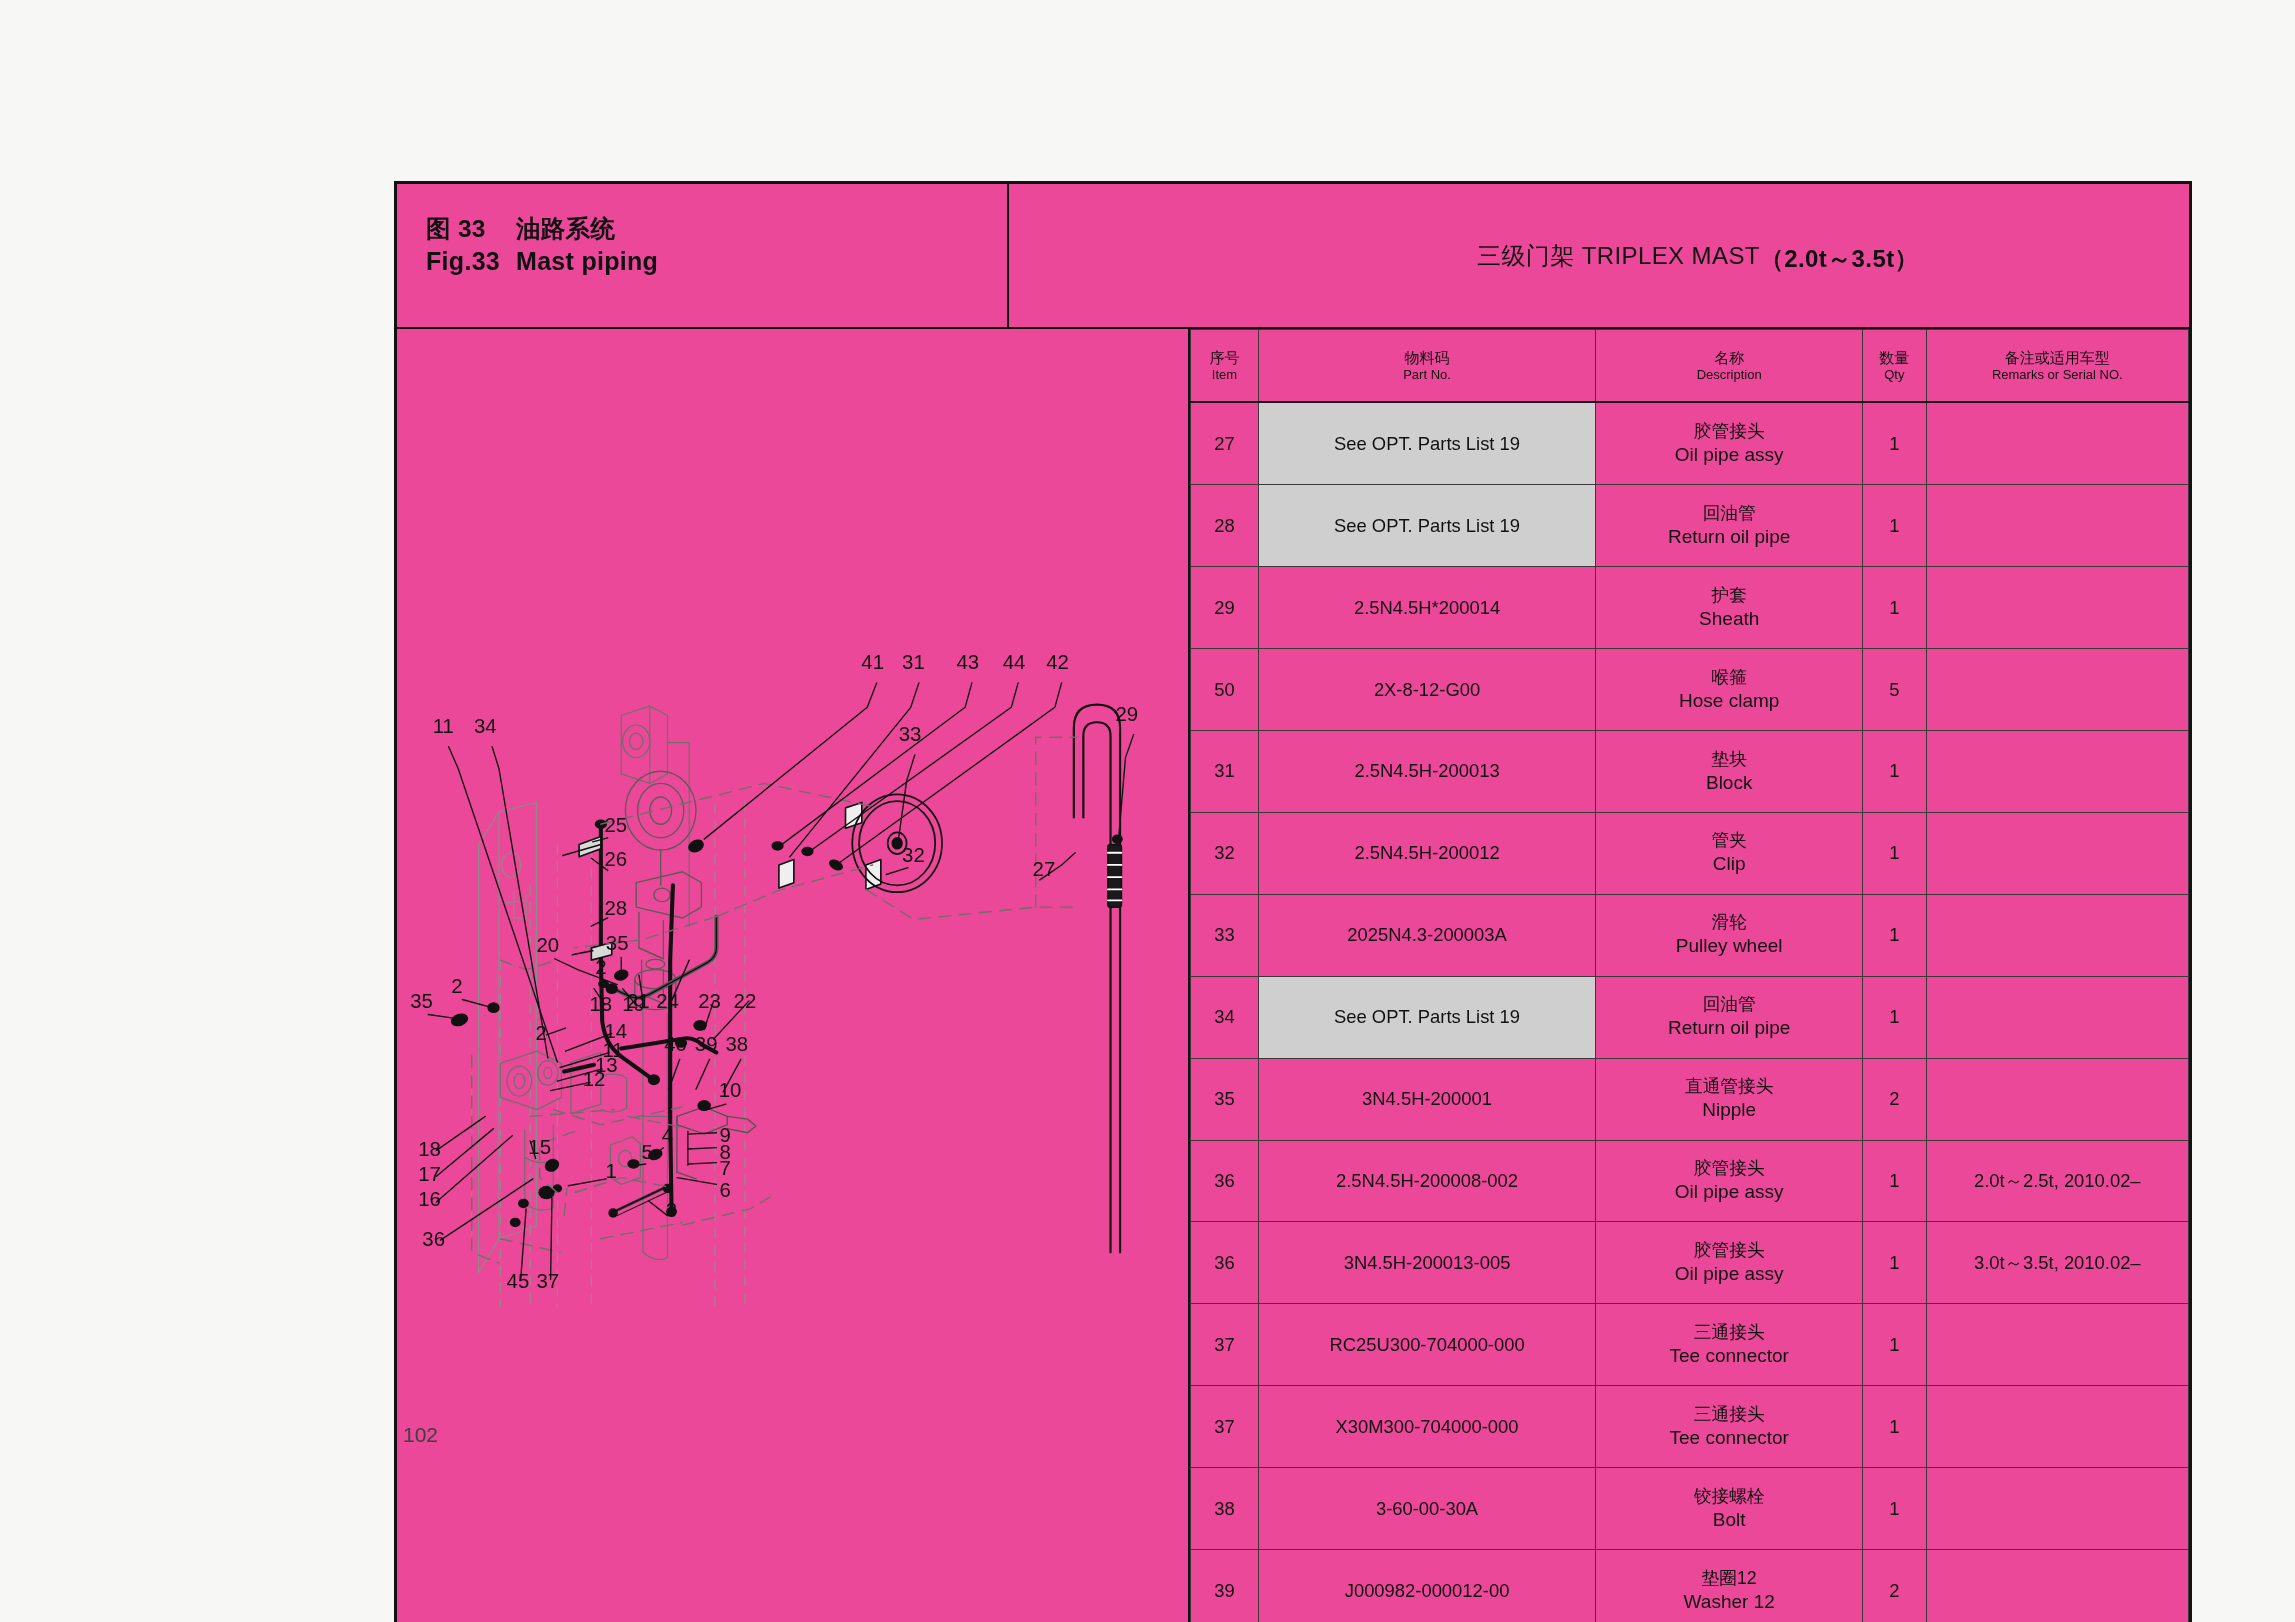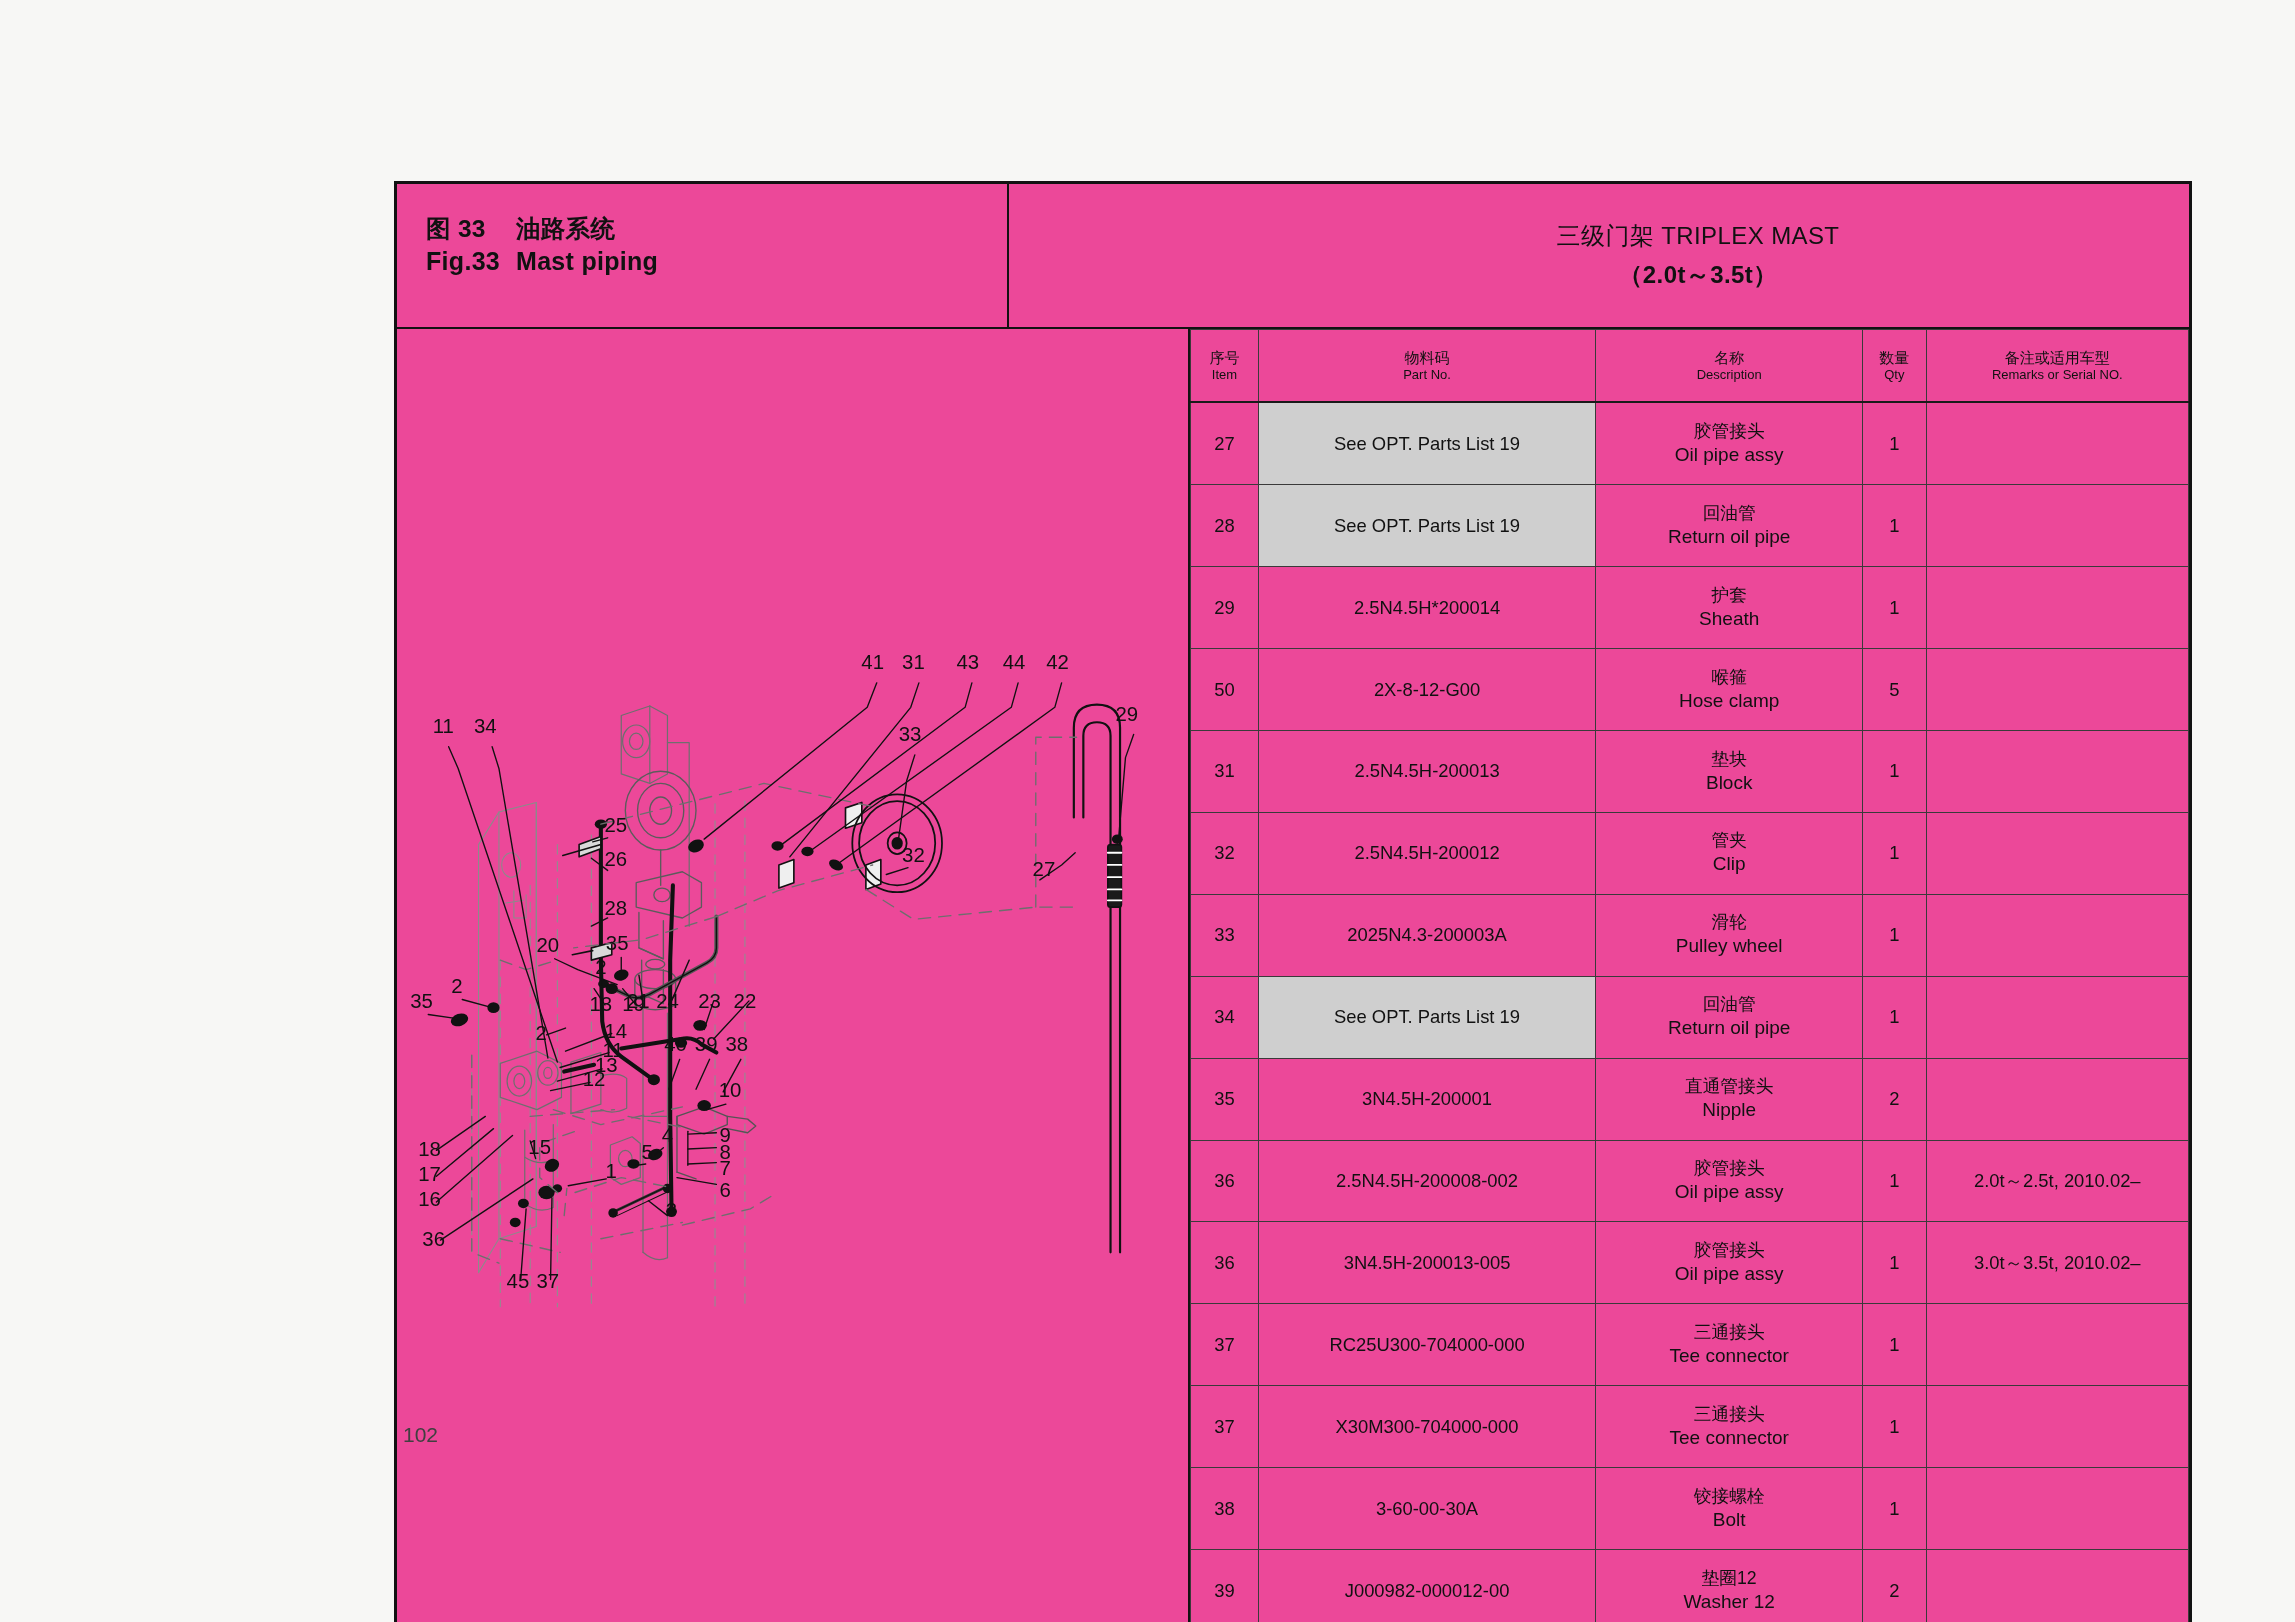--- a/index.html
+++ b/index.html
@@ -63,21 +63,21 @@
     letter-spacing: 0.3px;
   }
   .title-row.cn .title-tag,
   .title-row.cn .title-name { font-size: 24.5px; }
 
   #title-right {
     position: absolute;
     left: 612px; top: 0;
     right: 0; height: 100%;
     display: flex;
-    flex-direction: column;
+    flex-direction: row;
     align-items: center;
     justify-content: center;
     padding-left: 198px;
     box-sizing: border-box;
   }
   #title-right .line1 { font-size: 24px; letter-spacing: 0.4px; white-space: nowrap;}
   #title-right .line2 { font-size: 24px; margin-top: 6.8px; letter-spacing: 0.4px; font-weight: bold;}
 
   
   #body-area {

